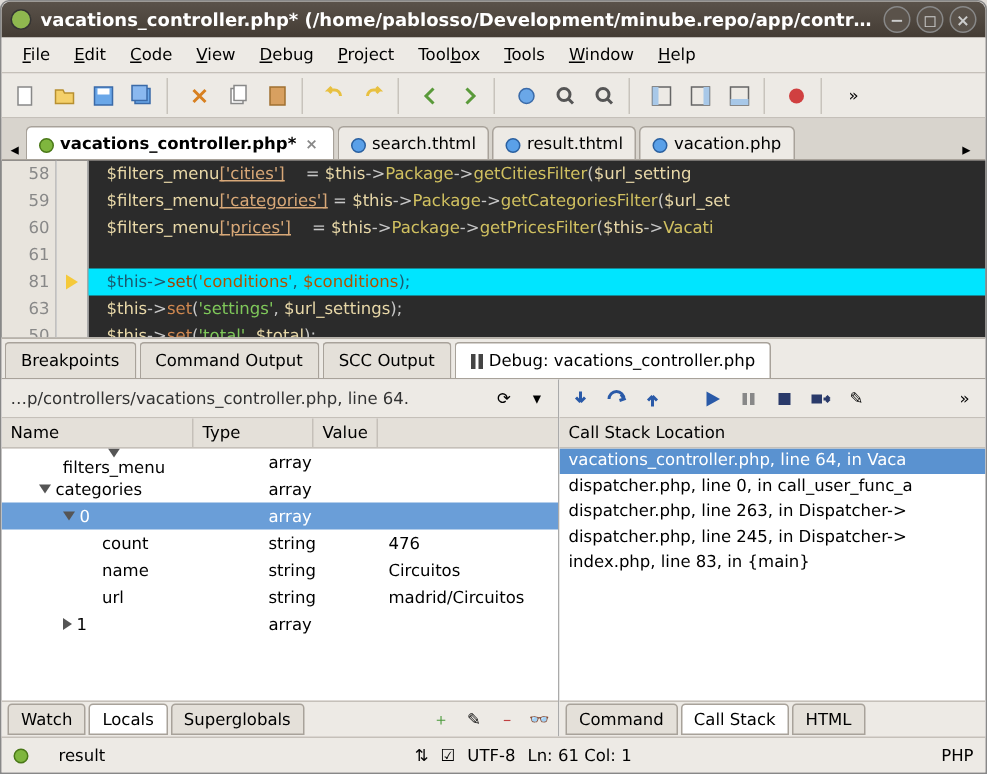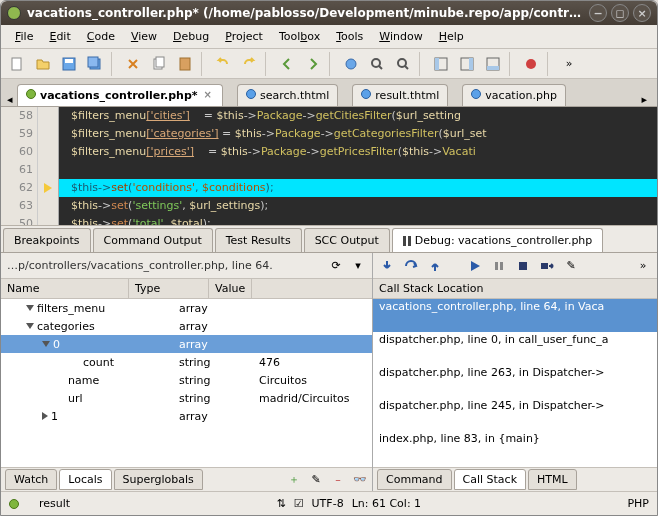--- a/index.html
+++ b/index.html
@@ -10,21 +10,21 @@
 .win-controls { display: flex; gap: 4px; }
 .win-controls span { width: 18px; height: 18px; background: #5a524a; border: 1px solid #888; border-radius: 9px; display:flex; align-items:center; justify-content:center; color:#ccc; font-size:11px;}
 .menubar { background: #edeae5; height: 24px; display: flex; align-items: center; padding: 0 8px; gap: 4px; border-bottom: 1px solid #c5c0b9;}
 .menubar span { padding: 2px 6px; }
 .menubar span u { text-decoration: underline; }
 .toolbar { background: #edeae5; height: 30px; display: flex; align-items: center; padding: 0 4px; gap: 2px; border-bottom: 1px solid #c5c0b9;}
 .tbtn { width: 24px; height: 24px; display:flex; align-items:center; justify-content:center; border-radius: 2px;}
 .tbtn svg { width: 16px; height: 16px; }
 .sep { width: 6px; height: 24px; border-left: 1px solid #c8c3bc; margin: 0 2px;}
 .filetabs { background: #d8d4cd; height: 28px; display: flex; align-items: flex-end; padding: 0 6px; border-bottom: 1px solid #a8a29a;}
-.filetab { background: #edeae5; border: 1px solid #a8a29a; border-bottom: none; border-radius: 4px 4px 0 0; padding: 4px 8px; display: flex; align-items: flex-start; gap: 4px; margin-right: 14px; }
+.filetab { background: #edeae5; border: 1px solid #a8a29a; border-bottom: none; border-radius: 4px 4px 0 0; padding: 4px 8px; display: flex; align-items: flex-end; gap: 4px; margin-right: 2px; }
 .filetab.active { background: #fff; font-weight: bold;}
 .filetab .close { color: #888; font-size: 10px; padding: 0 2px;}
 .dot { width:10px; height:10px; border-radius:5px;}
 .dot.green { background:#7fb63e; border:1px solid #4a7818;}
 .dot.blue { background:#5aa0e8; border:1px solid #2a60a0;}
 .code-area { display: flex; height: 118px; background: #2b2b2b; font-family: "DejaVu Sans Mono", monospace; font-size: 12px; overflow:hidden;}
 .gutter { background: #e8e4dd; color: #888; width: 36px; text-align: right; padding-right: 4px; line-height: 18px;}
 .marker-gutter { background: #e8e4dd; width: 22px; border-left:1px solid #ccc; border-right:1px solid #aaa;}
 .marker-gutter .mk { height:18px; display:flex; align-items:center; justify-content:center;}
 .mk.arrow::before { content:""; width:0; height:0; border-top:5px solid transparent; border-bottom:5px solid transparent; border-left:8px solid #f5c93a;}
@@ -56,21 +56,21 @@
 .tree-row .cell-name { width:128px; display:flex; align-items:center;}
 .tree-row .cell-type { width:80px; padding-left:6px;margin-left:44px;}
 .tree-row .cell-value { flex:1; padding-left:6px;}
 .tri { width:0; height:0; border-left:4px solid transparent; border-right:4px solid transparent; border-top:6px solid #555; margin:0 3px;}
 .tri.right { border-top:4px solid transparent; border-bottom:4px solid transparent; border-left:6px solid #555; border-right:none;}
 .bottom-tabs { height:24px; background:#edeae5; border-top:1px solid #c5c0b9; display:flex; align-items:center; padding:0 4px; gap:2px;}
 .btab { padding:3px 8px; border:1px solid #a8a29a; border-radius:3px 3px 0 0; background:#e4e0d9;}
 .btab.active { background:#fff;}
 .btab-icons { margin-left:auto; display:flex; gap:6px;}
 .callstack { flex:1; overflow:hidden;}
-.callstack .row { height:33px; padding:1px 6px; white-space:nowrap; overflow:hidden;}
+.callstack .row { height:17px; padding:1px 6px; white-space:nowrap; overflow:hidden;}
 .callstack .row.selected { background:#5a92d0; color:#fff;}
 .statusbar { height:24px; background:#edeae5; border-top:1px solid #c5c0b9; display:flex; align-items:center; padding:0 8px; gap:8px;}
 .statusbar .sbitem { display:flex; align-items:center; gap:20px;}
 .statusbar .spacer { flex:1;}
 .dbg-btn { width:16px; height:16px; display:inline-flex; align-items:center; justify-content:center;}
 </style>
 </head>
 <body>
 
 <div class="titlebar">
@@ -226,59 +226,58 @@
   </div>
   <div style="margin-left:auto;padding:0 4px;">▸</div>
 </div>
 
 <div class="code-area">
   <div class="gutter">
     <div>58</div>
       <div>59</div>
       <div>60</div>
       <div>61</div>
-      <div>62</div>
+      <div>81</div>
       <div>63</div>
       <div>50</div>
   </div>
   <div class="marker-gutter">
     <div class="mk"></div>
       <div class="mk"></div>
       <div class="mk"></div>
       <div class="mk"></div>
       <div class="mk arrow"></div>
       <div class="mk"></div>
       <div class="mk"></div>
   </div>
   <div class="code-lines"><div><span class="c-var">$filters_menu</span><span class="c-str">['cities']</span><span class="c-op">    = </span><span class="c-var">$this</span><span class="c-op">-&gt;</span><span class="c-func">Package</span><span class="c-op">-&gt;</span><span class="c-func">getCitiesFilter</span><span class="c-op">(</span><span class="c-var">$url_setting</span></div><div><span class="c-var">$filters_menu</span><span class="c-str">['categories']</span><span class="c-op"> = </span><span class="c-var">$this</span><span class="c-op">-&gt;</span><span class="c-func">Package</span><span class="c-op">-&gt;</span><span class="c-func">getCategoriesFilter</span><span class="c-op">(</span><span class="c-var">$url_set</span></div><div><span class="c-var">$filters_menu</span><span class="c-str">['prices']</span><span class="c-op">    = </span><span class="c-var">$this</span><span class="c-op">-&gt;</span><span class="c-func">Package</span><span class="c-op">-&gt;</span><span class="c-func">getPricesFilter</span><span class="c-op">(</span><span class="c-var">$this</span><span class="c-op">-&gt;</span><span class="c-func">Vacati</span></div><div> </div><div class="hl"><span style="color:#1a5a70">$this</span><span style="color:#1a5a70">-&gt;</span><span style="color:#a04000">set</span><span style="color:#1a5a70">(</span><span style="color:#b05000">'conditions'</span><span style="color:#1a5a70">, </span><span style="color:#b05000">$conditions</span><span style="color:#1a5a70">);</span></div><div><span class="c-var">$this</span><span class="c-op">-&gt;</span><span class="c-kw">set</span><span class="c-op">(</span><span class="c-str2">'settings'</span><span class="c-op">, </span><span class="c-var">$url_settings</span><span class="c-op">);</span></div><div><span class="c-var">$this</span><span class="c-op">-&gt;</span><span class="c-kw">set</span><span class="c-op">(</span><span class="c-str2">'total'</span><span class="c-op">, </span><span class="c-var">$total</span><span class="c-op">);</span></div></div>
 </div>
 
 <div class="panel-tabs">
   <div class="ptab">Breakpoints</div>
   <div class="ptab">Command Output</div>
-  <div class="ptab">Test Results</div>
   <div class="ptab">SCC Output</div>
   <div class="ptab active"><span class="pause"></span><span>Debug: vacations_controller.php</span></div>
 </div>
 
 <div class="splitter">
   <div class="left-pane">
     <div class="pane-header">
       <span class="txt">…p/controllers/vacations_controller.php, line 64.</span>
       <span class="hdricon">⟳</span>
       <span class="hdricon">▾</span>
     </div>
     <div class="tree-header">
       <div class="col-name">Name</div>
       <div class="col-type">Type</div>
       <div>Value</div>
     </div>
     <div class="tree-body" id="tree-body">
         <div class="tree-row">
-          <div class="cell-name" style="padding-left: 22px;">
+          <div class="cell-name" style="padding-left: 22px; flex-direction: column;">
             <span class="tri"></span>
             <span>filters_menu</span>
           </div>
           <div class="cell-type">array</div>
           <div class="cell-value"></div>
         </div>
         <div class="tree-row">
           <div class="cell-name" style="padding-left: 22px;">
             <span class="tri"></span>
             <span>categories</span>
@@ -288,21 +287,21 @@
         </div>
         <div class="tree-row selected">
           <div class="cell-name" style="padding-left: 38px;">
             <span class="tri"></span>
             <span>0</span>
           </div>
           <div class="cell-type">array</div>
           <div class="cell-value"></div>
         </div>
         <div class="tree-row">
-          <div class="cell-name" style="padding-left: 54px; justify-content: center;">
+          <div class="cell-name" style="padding-left: 54px;">
             <span style="width: 13px; display: inline-block;"></span>
             <span>count</span>
           </div>
           <div class="cell-type">string</div>
           <div class="cell-value">476</div>
         </div>
         <div class="tree-row">
           <div class="cell-name" style="padding-left: 54px;">
             <span style="width: 13px; display: inline-block;"></span>
             <span>name</span>

